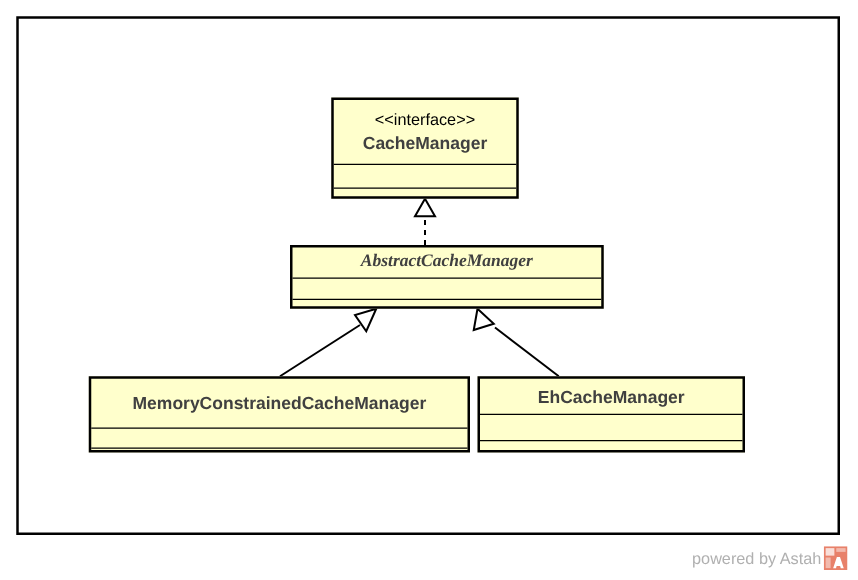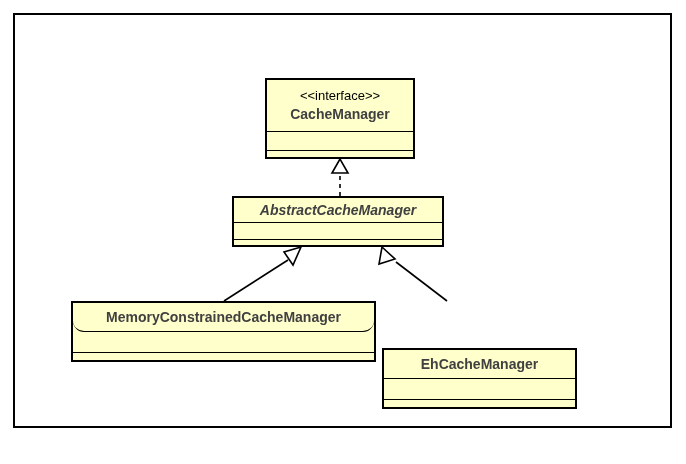--- a/index.html
+++ b/index.html
@@ -110,41 +110,41 @@
     top: 78px;
     width: 150px;
     height: 81px;
   }
   #class-cachemanager .uml-name-compartment { height: 52px; align-items: center; }
   #class-cachemanager .uml-attr-compartment { height: 13px; }
 
   #class-abstractcachemanager {
     left: 232px;
     top: 196px;
-    width: 212px;
+    width: 251px;
     height: 51px;
+    font-family: Liberation Serif, serif;
   }
   #class-abstractcachemanager .uml-name-compartment { height: 25px; }
   #class-abstractcachemanager .uml-attr-compartment { height: 11px; }
 
   #class-memoryconstrainedcachemanager {
     left: 71px;
     top: 301px;
     width: 305px;
     height: 61px;
   }
-  #class-memoryconstrainedcachemanager .uml-name-compartment { height: 29px; border-radius: 11px; }
+  #class-memoryconstrainedcachemanager .uml-name-compartment { height: 40px; }
   #class-memoryconstrainedcachemanager .uml-attr-compartment { height: 14px; }
 
   #class-ehcachemanager {
     left: 382px;
     top: 301px;
-    width: 195px;
+    width: 214px;
     height: 61px;
-    margin-top: 47px;
   }
   #class-ehcachemanager .uml-name-compartment { height: 29px; }
   #class-ehcachemanager .uml-attr-compartment { height: 14px; }
 
   
   #connectors {
     position: absolute;
     left: 0; top: 0;
     width: 686px; height: 464px;
     pointer-events: none;
@@ -226,14 +226,26 @@
   </div>
 
   <div class="uml-class" id="class-ehcachemanager">
     <div class="uml-name-compartment">
       <div class="class-name">EhCacheManager</div>
     </div>
     <div class="uml-attr-compartment"></div>
     <div class="uml-oper-compartment"></div>
   </div>
 
+  <div class="watermark">
+    <span class="watermark-text">powered by Astah</span>
+    <span class="watermark-logo">
+      <svg width="19" height="19" viewBox="0 0 19 19">
+        <rect x="0" y="0" width="19" height="19" fill="#e8816a"></rect>
+        <rect x="1.5" y="1.5" width="7" height="6" fill="#ffffff" opacity="0.75"></rect>
+        <rect x="10" y="1.5" width="7.5" height="3" fill="#ffffff" opacity="0.45"></rect>
+        <rect x="1.5" y="9" width="4" height="8.5" fill="#ffffff" opacity="0.45"></rect>
+        <path d="M 7.5 17.5 L 10.5 8.5 L 13 8.5 L 16 17.5 L 13.6 17.5 L 13.1 15.8 L 10.3 15.8 L 9.8 17.5 Z" fill="#ffffff"></path>
+      </svg>
+    </span>
+  </div>
 
 </div>
 
 </body></html>

